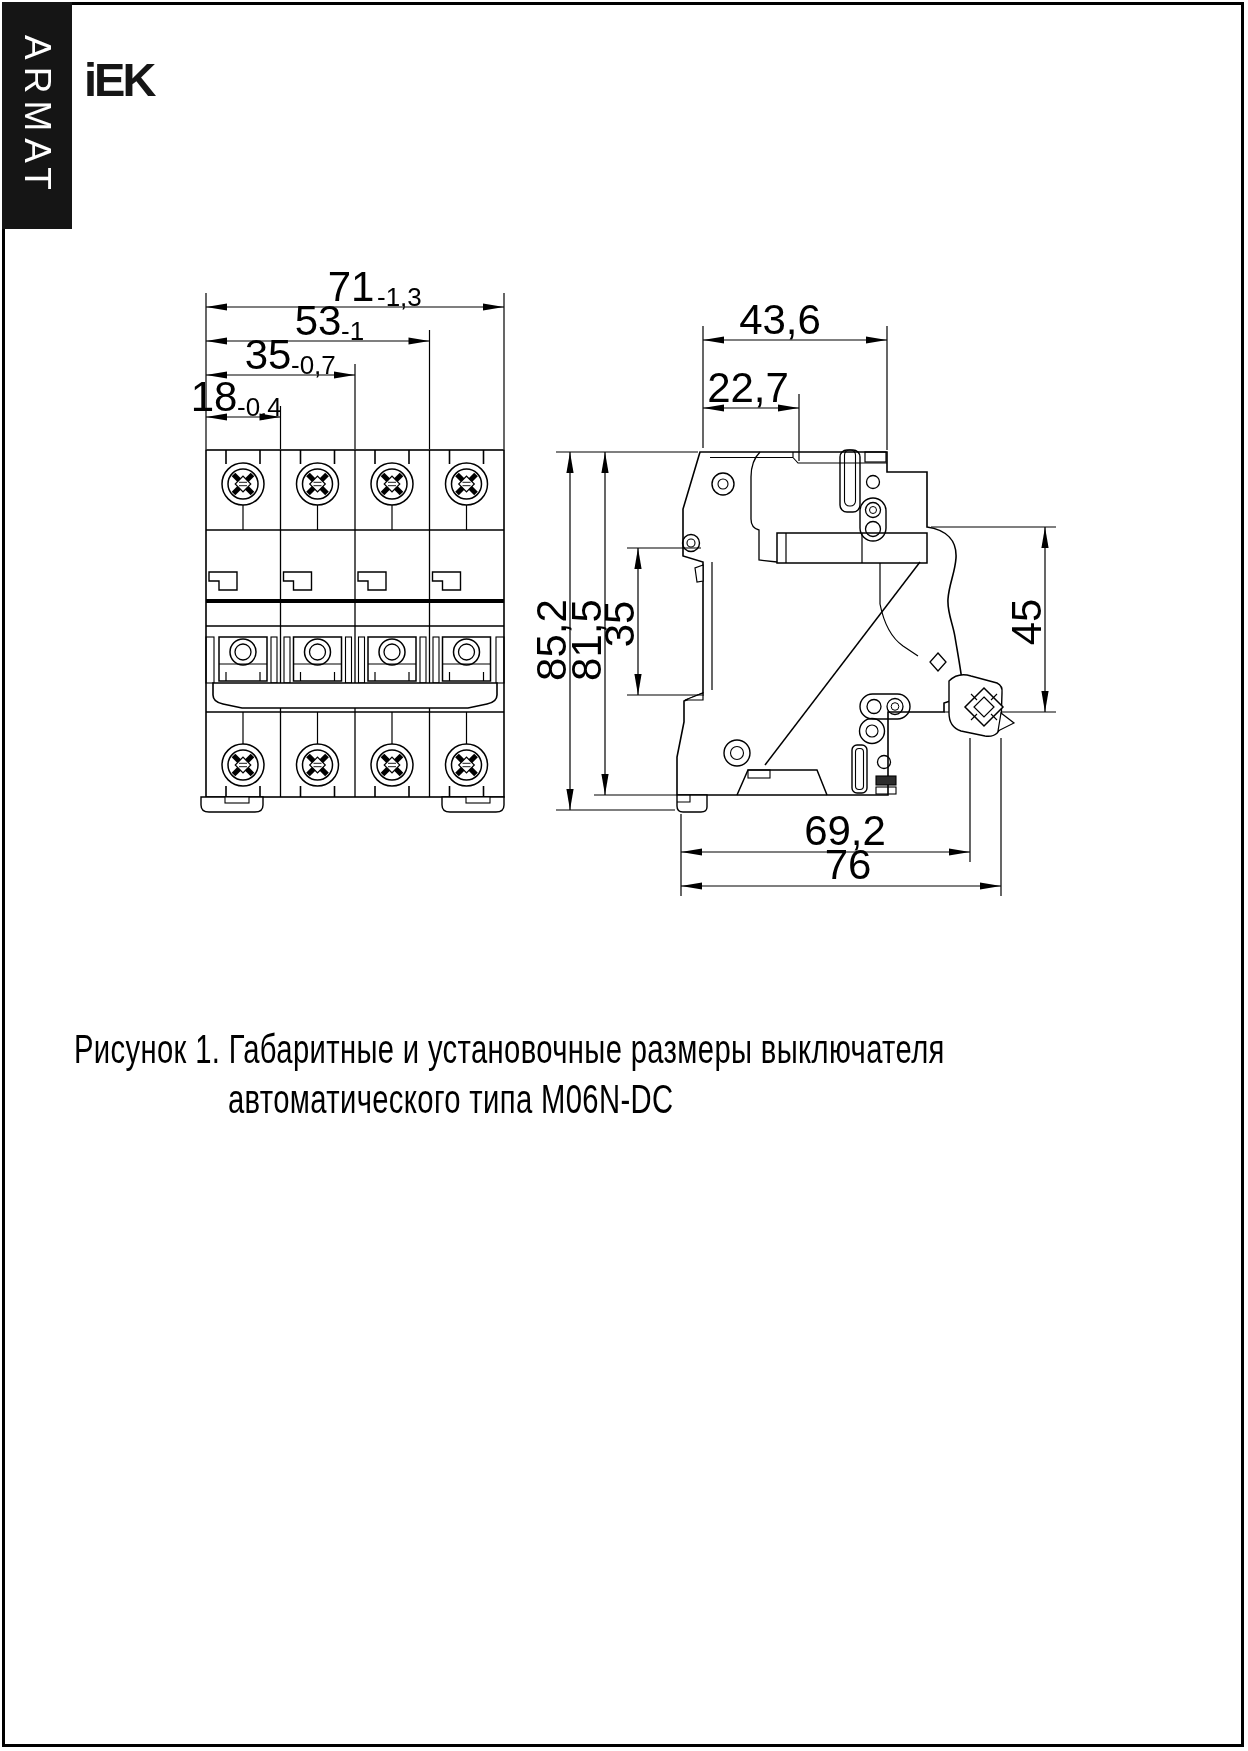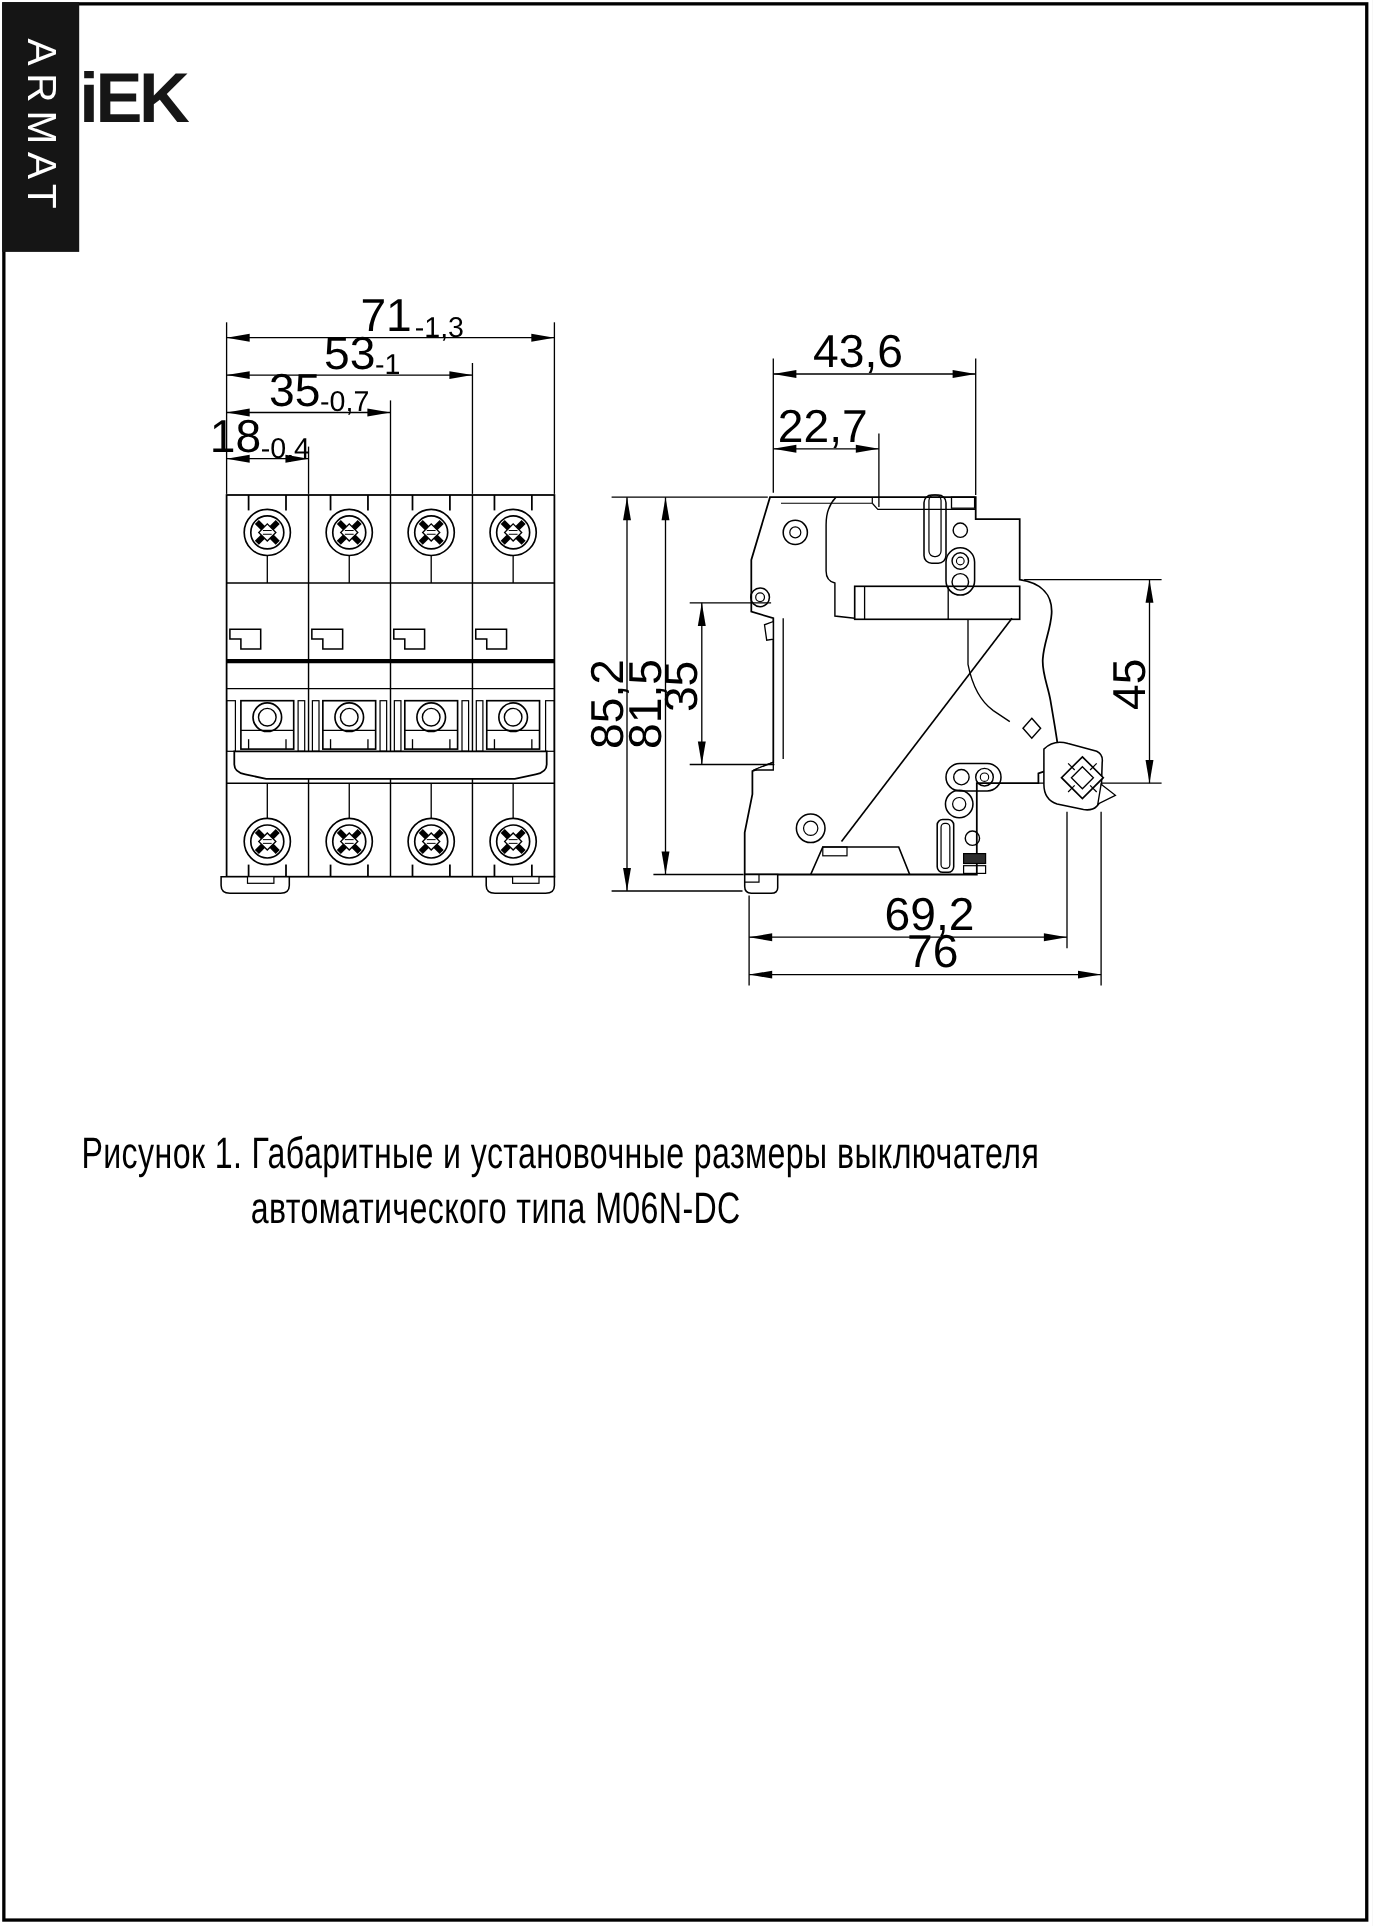--- a/index.html
+++ b/index.html
@@ -3,21 +3,21 @@
 <meta charset="utf-8">
 <style>
   html,body{margin:0;padding:0;background:#e8e8e8;}
   #page{position:relative;width:1248px;height:1751px;background:#fff;overflow:hidden;
         font-family:"Liberation Sans",sans-serif;}
   #frame{position:absolute;left:2px;top:2px;right:4px;bottom:4px;border:3px solid #000;}
   #armat-box{position:absolute;left:2px;top:2px;width:70px;height:227px;background:#151515;
              display:flex;align-items:center;justify-content:center;}
   #armat-box span{writing-mode:vertical-rl;color:#fff;font-size:37px;letter-spacing:7px;
                   font-family:"Liberation Sans",sans-serif;}
-  #iek-logo{position:absolute;left:72px;top:52px;font-size:64px;font-weight:700;
+  #iek-logo{position:absolute;left:84px;top:52px;font-size:47px;font-weight:700;
             letter-spacing:-3px;color:#161616;}
   .caption-line{position:absolute;font-size:40px;color:#000;white-space:nowrap;
                 transform:scaleX(0.73);transform-origin:0 0;letter-spacing:0.5px;}
   #cap1{left:74px;top:1027px;}
   #cap2{left:228px;top:1077px;}
   svg{position:absolute;left:0;top:0;}
   svg text{font-family:"Liberation Sans",sans-serif;fill:#000;stroke:none;}
   .dimval{font-size:42px;}
   .dimtol{font-size:26px;}
 </style>

